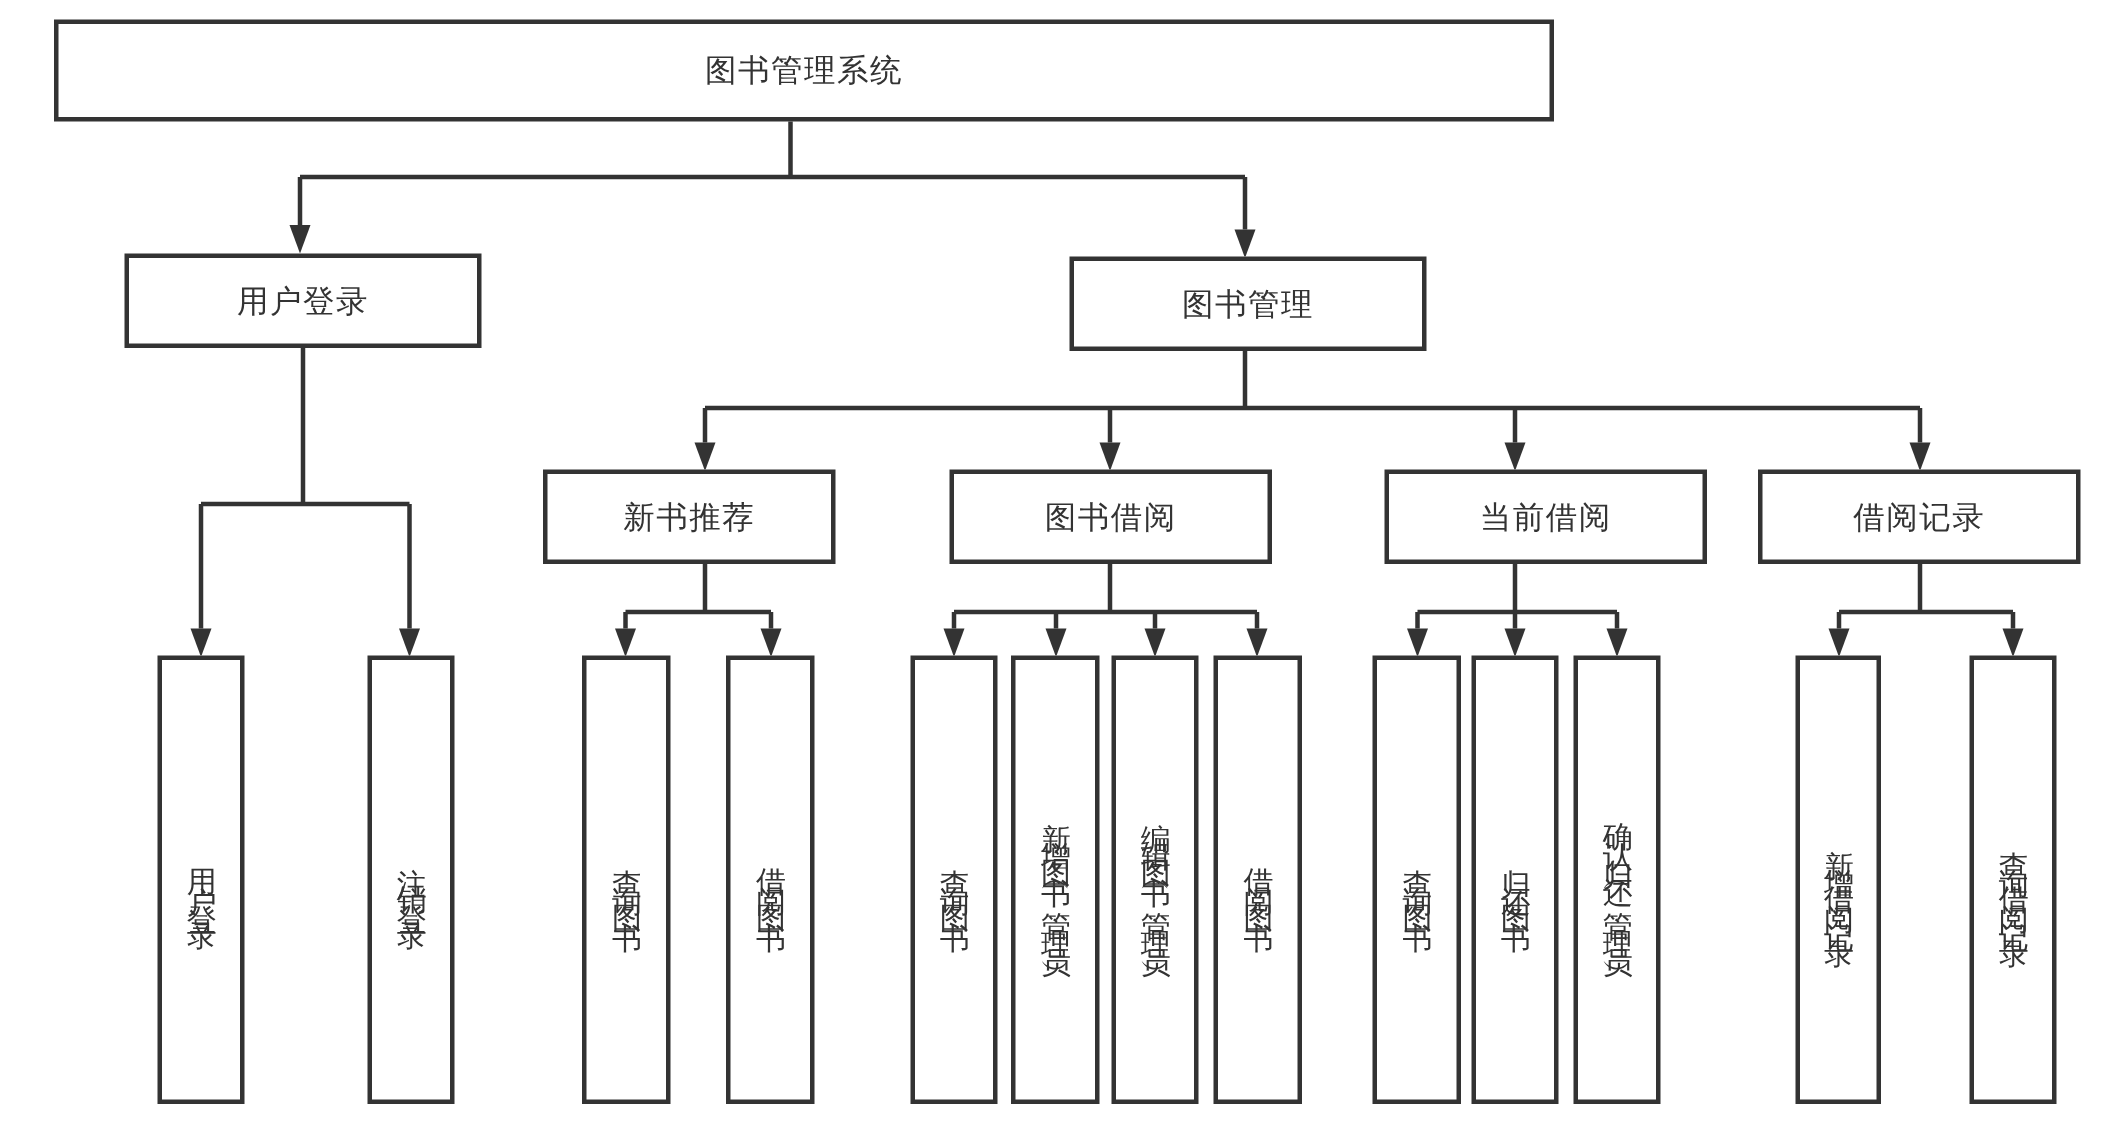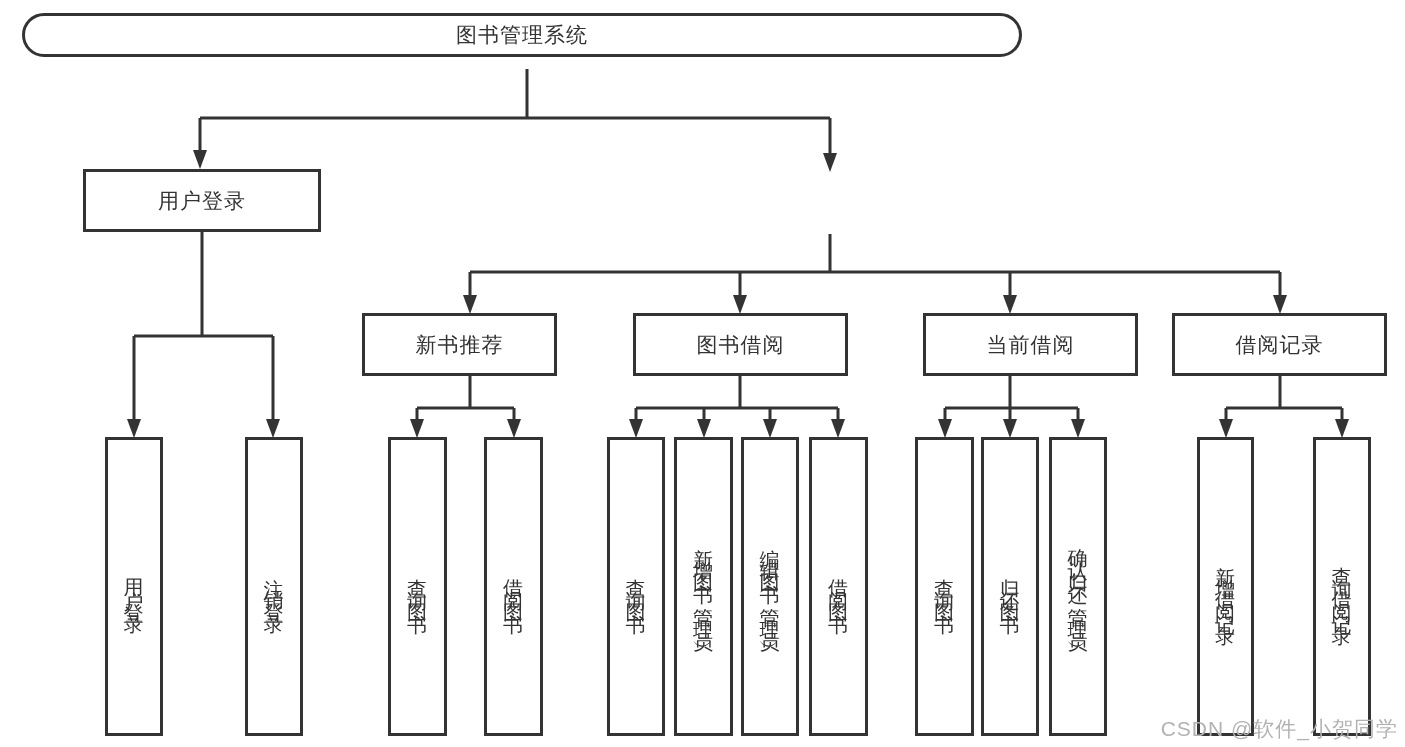--- a/index.html
+++ b/index.html
@@ -98,26 +98,29 @@
       <polygon points="763,419 777,419 770,438"></polygon>
       <polygon points="831,419 845,419 838,438"></polygon>
       <polygon points="938,419 952,419 945,438"></polygon>
       <polygon points="1003,419 1017,419 1010,438"></polygon>
       <polygon points="1071,419 1085,419 1078,438"></polygon>
       <polygon points="1219,419 1233,419 1226,438"></polygon>
       <polygon points="1335,419 1349,419 1342,438"></polygon>
     </g>
   </svg>
 
-  <div class="box" style="left:22px;top:13px;width:1000px;height:44px;border-radius:24px;">
+  <div class="box" style="left:36px;top:13px;width:1000px;height:68px;">
     <span class="h-label">图书管理系统</span>
   </div>
 
   <div class="box" style="left:83px;top:169px;width:238px;height:63px;">
     <span class="h-label">用户登录</span>
+  </div>
+  <div class="box" style="left:713px;top:171px;width:238px;height:63px;">
+    <span class="h-label">图书管理</span>
   </div>
 
   <div class="box" style="left:362px;top:313px;width:195px;height:63px;">
     <span class="h-label">新书推荐</span>
   </div>
   <div class="box" style="left:633px;top:313px;width:215px;height:63px;text-align:right;">
     <span class="h-label">图书借阅</span>
   </div>
   <div class="box" style="left:903px;top:313px;width:215px;height:63px;margin-left:20px;">
     <span class="h-label">当前借阅</span>
@@ -163,15 +166,14 @@
     <span class="v-label">确认归还（管理员）</span>
   </div>
 
   <div class="box" style="left:1197px;top:437px;width:57px;height:299px;">
     <span class="v-label">新增借阅记录</span>
   </div>
   <div class="box" style="left:1313px;top:437px;width:58px;height:299px;">
     <span class="v-label">查询借阅记录</span>
   </div>
 
-  <div class="watermark">CSDN @软件_小贺同学</div>
 
 </div>
 
 </body></html>

